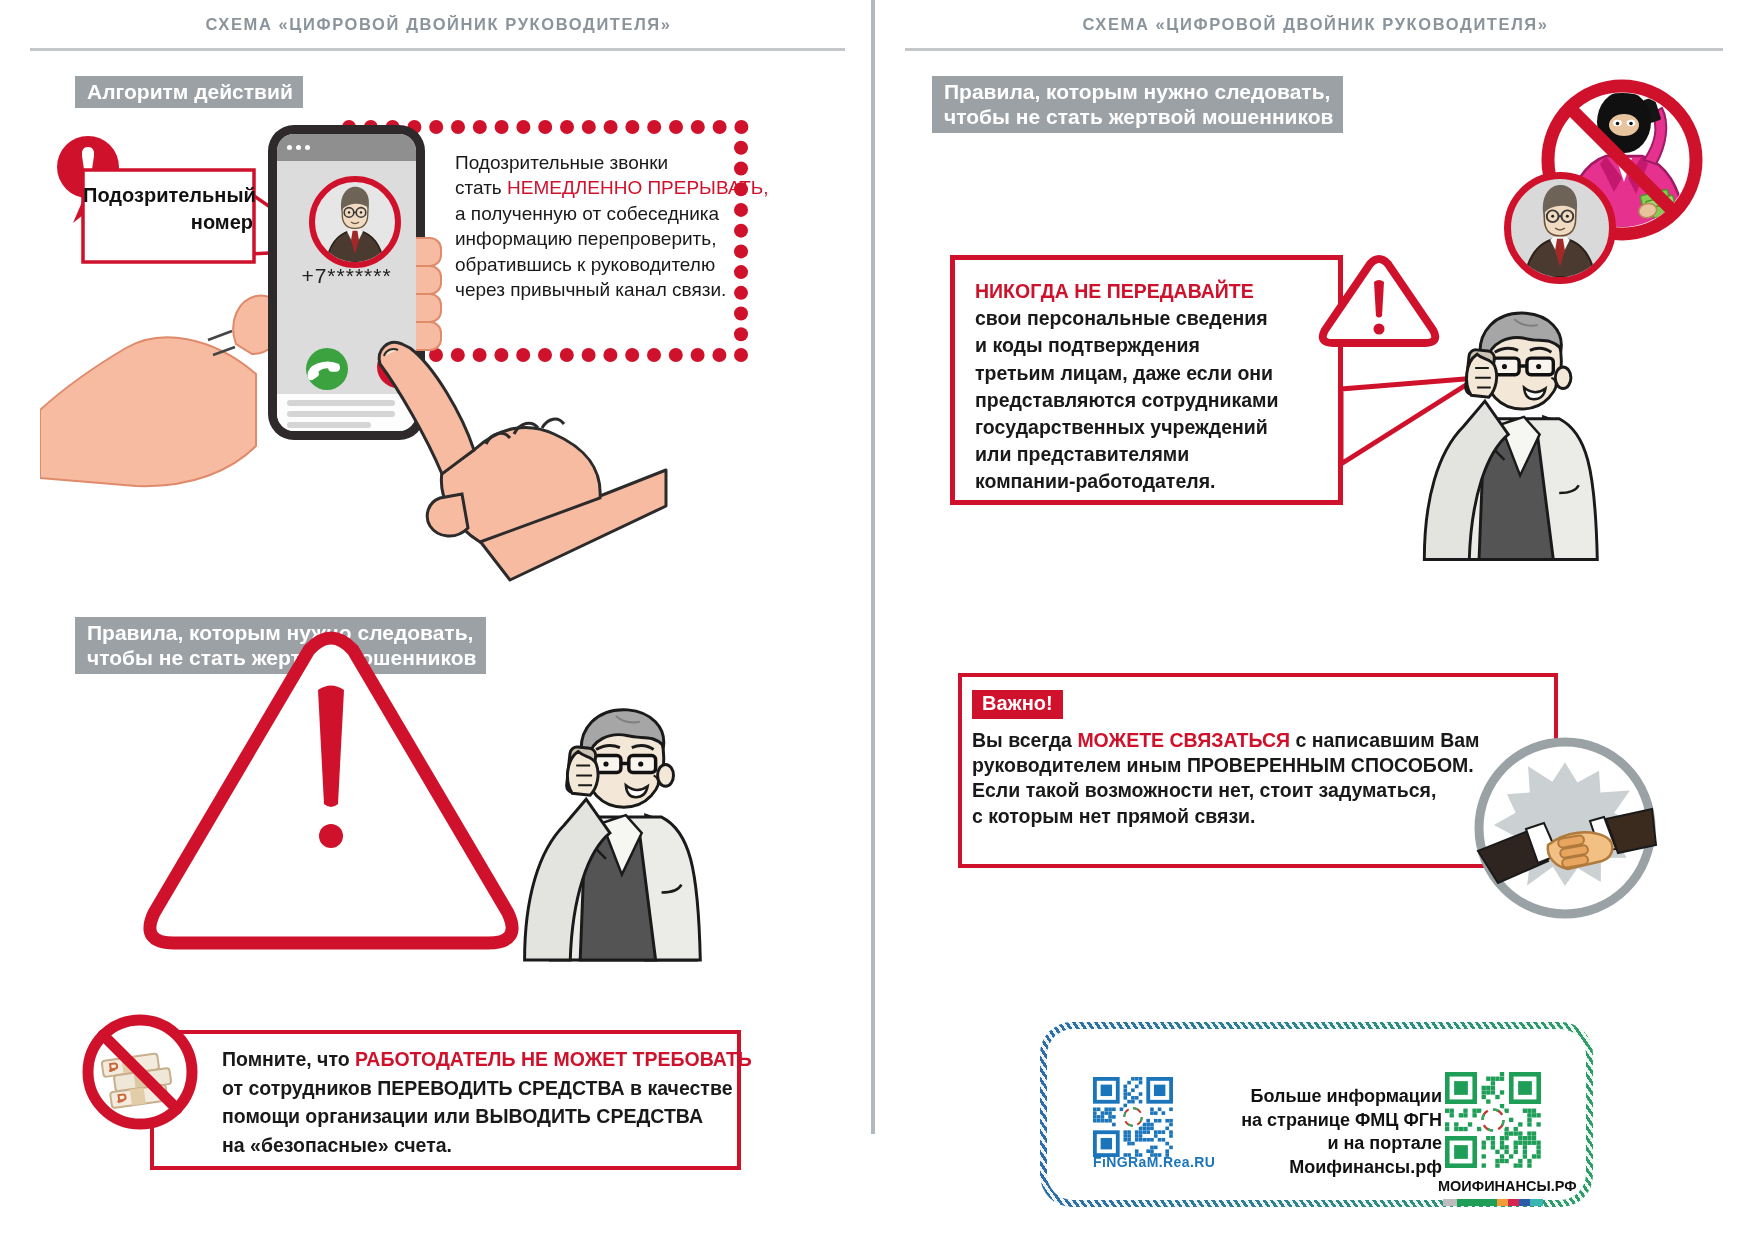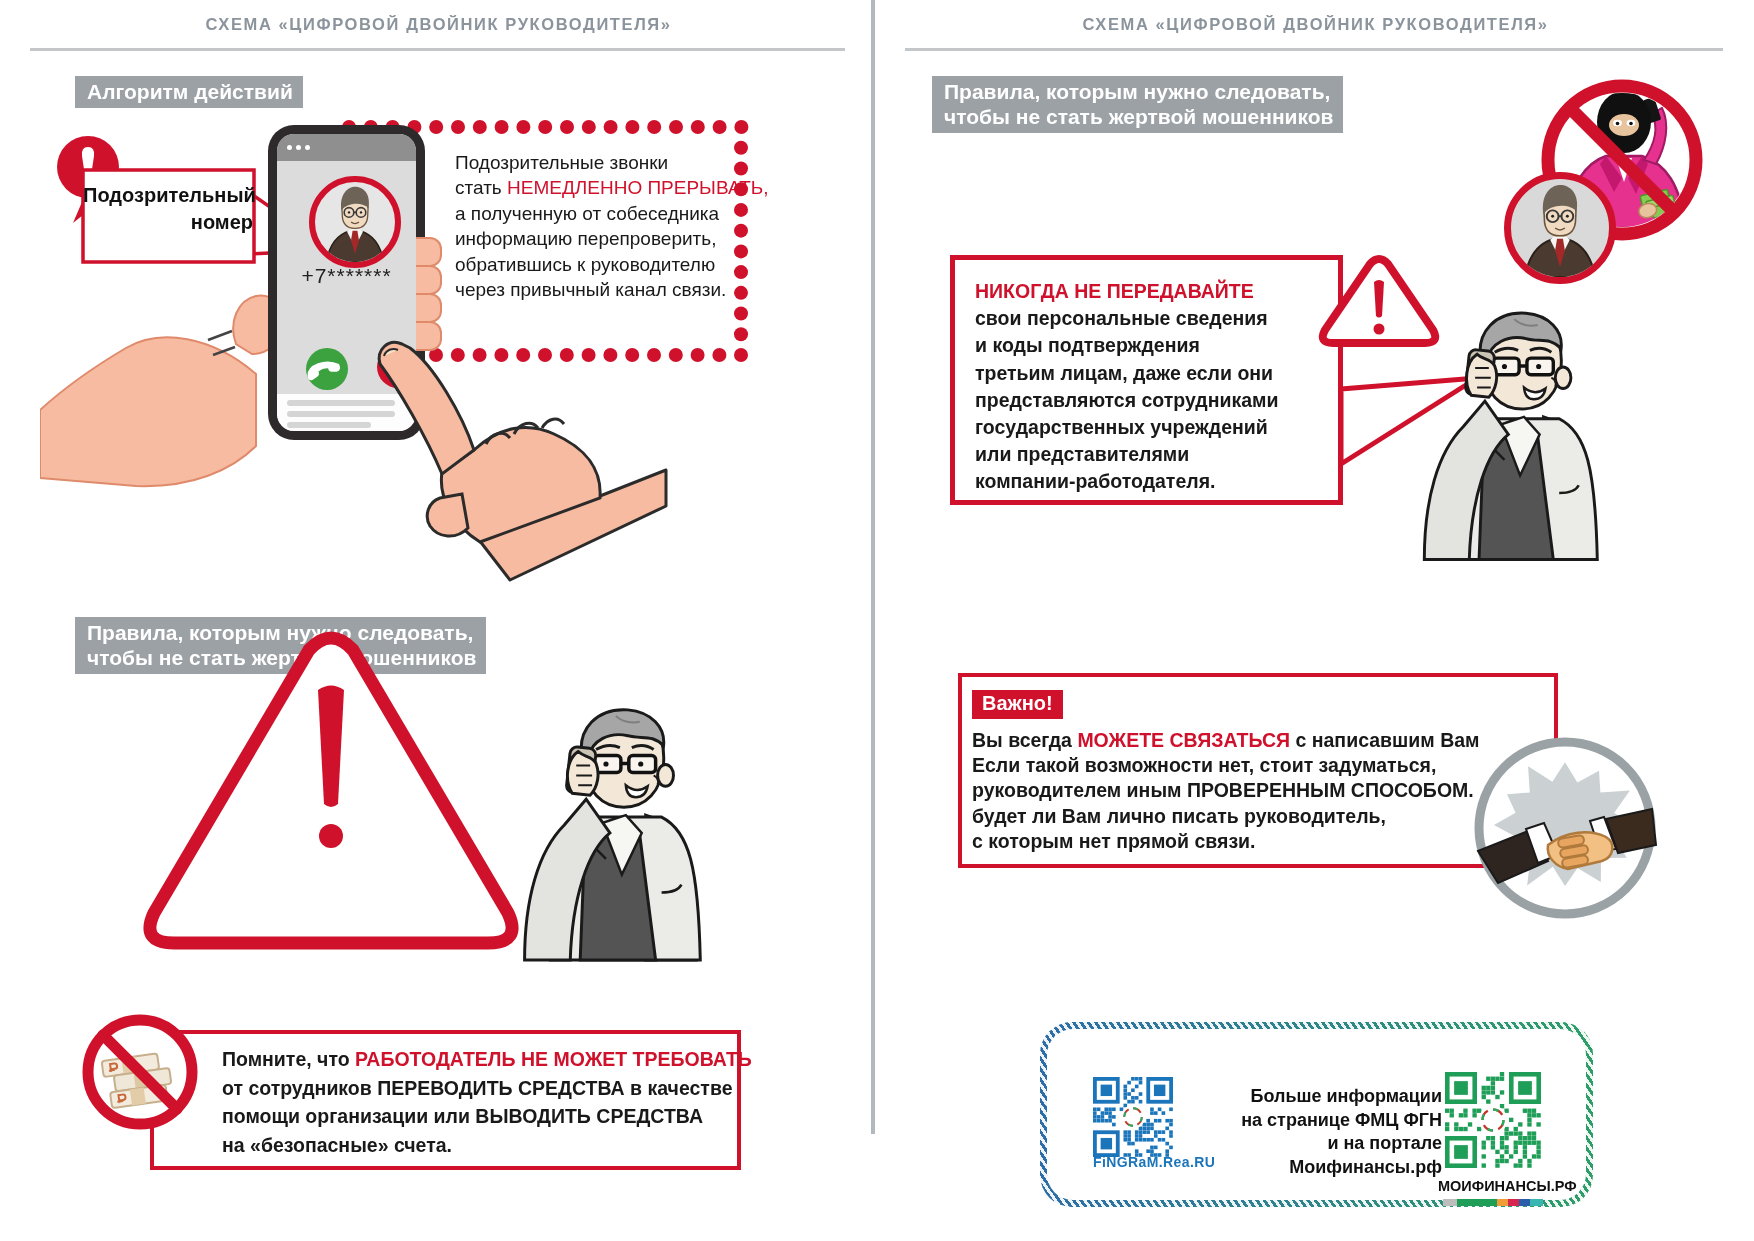--- a/index.html
+++ b/index.html
@@ -313,23 +313,22 @@
   </svg>
 
   <svg class="abs" style="left:1395px;top:282px;z-index:4" width="215" height="295" viewBox="0 0 220 270">
       <use href="#man"></use>
     </svg>
 
   <div class="abs redbox4" style="left:958px;top:673px;width:592px;height:187px;z-index:1"></div>
   <div class="abs nowrap" style="left:972px;top:690px;z-index:2;background:#D0112B;color:#fff;font-weight:bold;font-size:20px;padding:2px 10px 4px 10px">Важно!</div>
   <div class="abs" style="left:972px;top:728px;z-index:2;font-size:19.5px;line-height:25.2px;font-weight:bold;color:#191919">
     <div class="nowrap"><span>Вы всегда </span><span class="red">МОЖЕТЕ СВЯЗАТЬСЯ</span><span> с написавшим Вам</span></div>
+    <div class="nowrap">руководителем иным ПРОВЕРЕННЫМ СПОСОБОМ.</div>
     <div class="nowrap">Если такой возможности нет, стоит задуматься,</div>
-    <div class="nowrap">руководителем иным ПРОВЕРЕННЫМ СПОСОБОМ.</div>
-    <div class="nowrap">будет ли Вам лично писать руководитель,</div>
     <div class="nowrap">с которым нет прямой связи.</div>
   </div>
 
   <svg class="abs" style="left:1470px;top:733px;z-index:3" width="190" height="190" viewBox="0 0 190 190">
     <circle cx="95" cy="95" r="86" fill="#fff" stroke="#9AA2A6" stroke-width="9"></circle>
     <polygon id="starburst" fill="#CBD0D2" points="165.1,92.0 144.6,104.2 156.7,124.8 131.0,125.1 130.8,149.0 107.5,134.9 95.0,152.9 82.9,133.7 57.1,152.4 60.6,123.7 36.8,122.9 46.2,104.0 23.9,92.0 45.6,79.8 37.0,61.2 59.8,59.6 58.1,33.2 82.4,48.7 95.0,29.3 107.4,49.4 129.0,37.8 130.4,59.4 159.9,57.5 144.1,79.9"></polygon>
     <polygon points="8,118 58,98 78,128 28,150" fill="#2F2520" stroke="#1a1a1a" stroke-width="2"></polygon>
     <polygon points="56,96 74,90 88,122 68,130" fill="#fff" stroke="#1a1a1a" stroke-width="2"></polygon>
     <polygon points="182,76 136,86 148,120 186,112" fill="#3B2B1F" stroke="#1a1a1a" stroke-width="2"></polygon>
     <polygon points="134,84 120,88 130,118 146,116" fill="#fff" stroke="#1a1a1a" stroke-width="2"></polygon>

